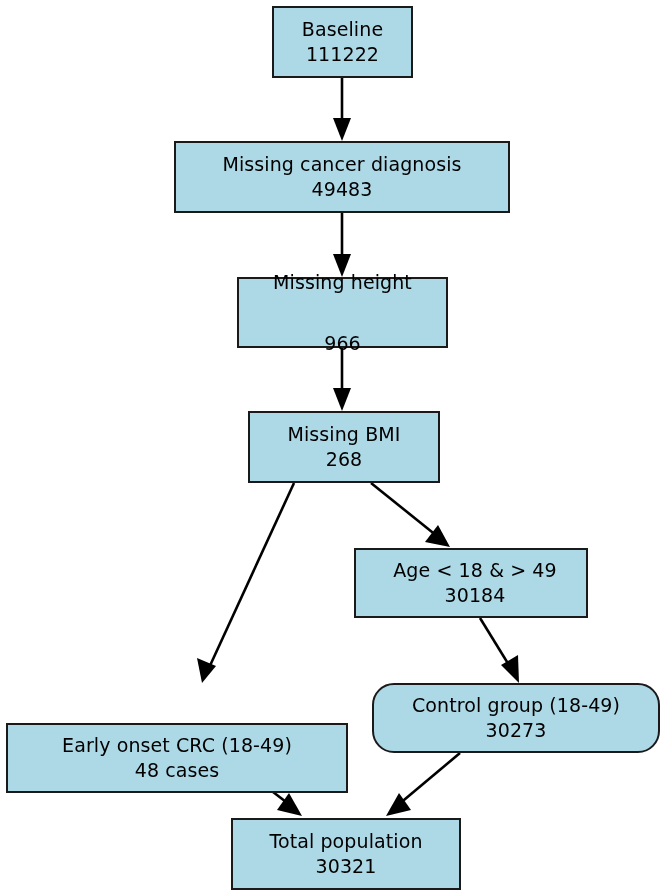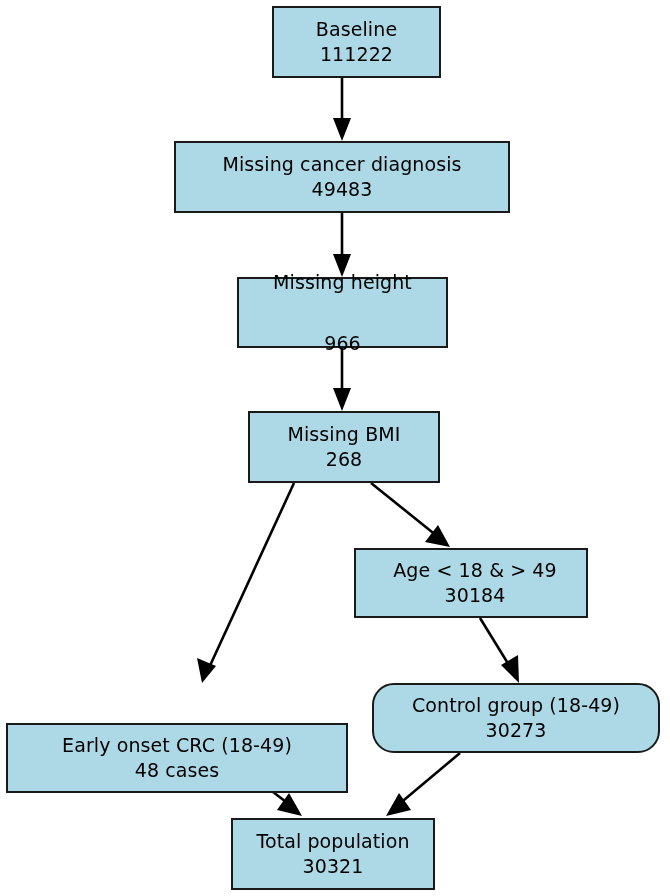--- a/index.html
+++ b/index.html
@@ -35,28 +35,28 @@
     line-height: 1.30;
     text-align: center;
     letter-spacing: 0.1px;
     white-space: nowrap;
     z-index: 2;
   }
   .node .line1 { display: block; }
   .node .line2 { display: block; }
 
   
-  #node-baseline        { left: 272px; top: 6px;   width: 169px; height: 72px; }
+  #node-baseline        { left: 272px; top: 6px;   width: 141px; height: 72px; }
   #node-missing-cancer  { left: 174px; top: 141px; width: 336px; height: 72px; }
   #node-missing-height  { left: 237px; top: 277px; width: 211px; height: 71px; gap: 36px; }
   #node-missing-bmi     { left: 248px; top: 411px; width: 192px; height: 72px; }
   #node-age-excluded    { left: 354px; top: 548px; width: 234px; height: 70px; padding-left: 8px; }
   #node-early-onset-crc { left: 6px;   top: 683px; width: 342px; height: 70px; margin-top: 40px; }
   #node-control-group   { left: 372px; top: 683px; width: 288px; height: 70px; border-radius: 22px; }
-  #node-total-population{ left: 231px; top: 818px; width: 204px; height: 72px; }
+  #node-total-population{ left: 231px; top: 818px; width: 230px; height: 72px; }
 
   svg#edges {
     position: absolute;
     left: 0;
     top: 0;
     width: 670px;
     height: 896px;
     z-index: 1;
     pointer-events: none;
   }

